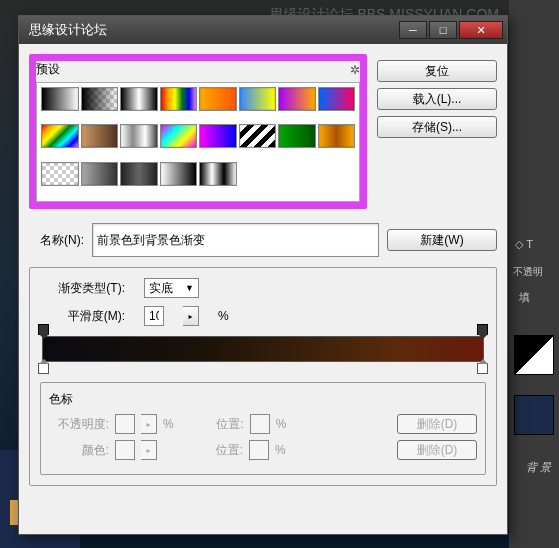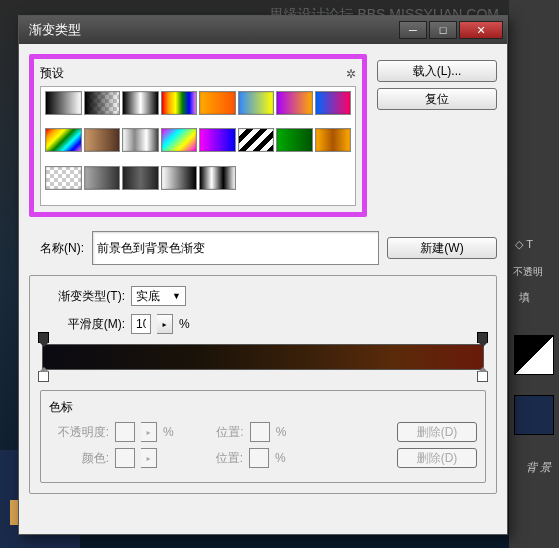--- a/index.html
+++ b/index.html
@@ -10,33 +10,33 @@
 .dialog{position:absolute;left:18px;top:15px;width:490px;height:520px;background:#f0f0f0;border:1px solid #555;box-shadow:4px 4px 12px rgba(0,0,0,0.5)}
 .titlebar{height:28px;background:linear-gradient(180deg,#5a5a5a,#3a3a3a);display:flex;align-items:center;padding:0 4px}
 .title{color:#fff;font-size:13px;padding-left:6px;flex:1}
 .win-btns{display:flex;gap:2px}
 .win-btn{width:28px;height:18px;border:1px solid #222;display:flex;align-items:center;justify-content:center;color:#fff;font-size:11px;cursor:pointer}
 .win-min{background:linear-gradient(180deg,#6a6a6a,#4a4a4a)}
 .win-max{background:linear-gradient(180deg,#6a6a6a,#4a4a4a)}
 .win-close{width:44px;background:linear-gradient(180deg,#d05050,#a02020)}
 .body{padding:10px;background:#f0f0f0;height:calc(100% - 28px);display:flex;flex-direction:column;gap:8px}
 .row1{display:flex;gap:10px}
-.preset-box{flex:1;border:5px solid #d946ef;padding:6px;border-radius:2px}
+.preset-box{flex:1;border:7px solid #d946ef;border-radius:2px}
 .preset-hdr{display:flex;align-items:center;margin-bottom:4px}
 .preset-title{font-size:12px}
 .gear{margin-left:auto;cursor:pointer;color:#555}
 .swatches{border:1px solid #aaa;background:#fff;padding:4px;display:grid;grid-template-columns:repeat(8,1fr);gap:2px;height:120px;overflow:auto}
 .sw{height:24px;border:1px solid #888;box-shadow:inset 0 0 2px rgba(0,0,0,0.3)}
 .btns-col{display:flex;flex-direction:column;gap:6px;width:120px;padding-top:6px}
 .btn{height:22px;border:1px solid #707070;background:linear-gradient(180deg,#fdfdfd,#e0e0e0);border-radius:3px;cursor:pointer;display:flex;align-items:center;justify-content:center}
 .btn.primary{border:1px solid #3a6ea5;box-shadow:0 0 2px #5a9ed5}
 .name-row{display:flex;align-items:center;gap:8px;margin-top:6px}
 .name-input{flex:1;height:20px;border:1px solid #888;padding:16px 4px;box-shadow:inset 1px 1px 2px rgba(0,0,0,0.15)}
 .grad-box{border:1px solid #999;padding:10px;border-radius:2px;margin-top:2px}
-.field-row{display:flex;align-items:center;gap:6px;margin-bottom:8px}
+.field-row{display:flex;align-items:center;gap:19px;margin-bottom:8px}
 .lbl{text-align:right}
 .select{height:20px;border:1px solid #888;background:#fff;padding:0 4px;display:flex;align-items:center;gap:12px;cursor:pointer}
 .sel-arrow{font-size:9px}
 .num-input{width:20px;height:20px;border:1px solid #888;padding:0 4px;text-align:left}
 .spin{width:16px;height:20px;border:1px solid #888;border-left:none;background:linear-gradient(180deg,#fdfdfd,#e0e0e0);display:flex;align-items:center;justify-content:center;font-size:8px;cursor:pointer}
 .grad-track{position:relative;margin:10px 2px 14px}
 .grad-bar{height:26px;border:1px solid #555;background:linear-gradient(90deg,#0a0a12 0%,#1a1208 35%,#3a200a 60%,#5a2a0a 80%,#6a1a0a 100%)}
 .stop-top{position:absolute;top:-12px;width:11px;height:11px;background:#333;border:1px solid #000;cursor:pointer}
 .stop-top::after{content:"";position:absolute;bottom:-5px;left:0;border-left:5px solid transparent;border-right:5px solid transparent;border-top:5px solid #333}
 .stop-bot{position:absolute;bottom:-12px;width:11px;height:11px;background:#fff;border:1px solid #555;cursor:pointer}
@@ -65,21 +65,21 @@
   <div style="position:absolute;top:238px;left:6px;color:#ccc;font-size:11px">◇ T</div>
   <div style="position:absolute;top:265px;left:4px;color:#ccc;font-size:10px">不透明</div>
   <div style="position:absolute;top:290px;left:10px;color:#ccc;font-size:11px">填</div>
   <div class="side-thumb" style="top:335px;background:linear-gradient(135deg,#000 50%,#fff 50%)"></div>
   <div class="side-thumb" style="top:395px;background:#1a2a4a"></div>
   <div style="position:absolute;top:460px;right:8px;color:#ccc;font-size:11px;font-style:italic">背 景</div>
 </div>
 
 <div class="dialog">
   <div class="titlebar">
-    <span class="title">渐变类型</span>
+    <span class="title">思缘设计论坛</span>
     <div class="win-btns">
       <div class="win-btn win-min">─</div>
       <div class="win-btn win-max">□</div>
       <div class="win-btn win-close">✕</div>
     </div>
   </div>
 
   <div class="body">
 
     <div class="row1">
@@ -106,22 +106,23 @@
           <div class="sw" style="background:linear-gradient(90deg,#0a0,#050)"></div>
           <div class="sw" style="background:linear-gradient(90deg,#fa0,#a50,#fa0)"></div>
           <div class="sw" style="background:repeating-conic-gradient(#ccc 0 25%,#fff 0 50%) 0/8px 8px"></div>
           <div class="sw" style="background:linear-gradient(90deg,#aaa,#333)"></div>
           <div class="sw" style="background:linear-gradient(90deg,#222,#666,#222)"></div>
           <div class="sw" style="background:linear-gradient(90deg,#fff,#000)"></div>
           <div class="sw" style="background:linear-gradient(90deg,#000,#fff,#000,#fff)"></div>
         </div>
       </div>
       <div class="btns-col">
+        <div class="btn">复位</div>
         <div class="btn">载入(L)...</div>
-        <div class="btn">复位</div>
+        <div class="btn">存储(S)...</div>
       </div>
     </div>
 
     <div class="name-row">
       <span class="lbl" style="width:55px">名称(N):</span>
       <input class="name-input" value="前景色到背景色渐变" style="">
       <div class="btn" style="width:110px">新建(W)</div>
     </div>
 
     <div class="grad-box">

